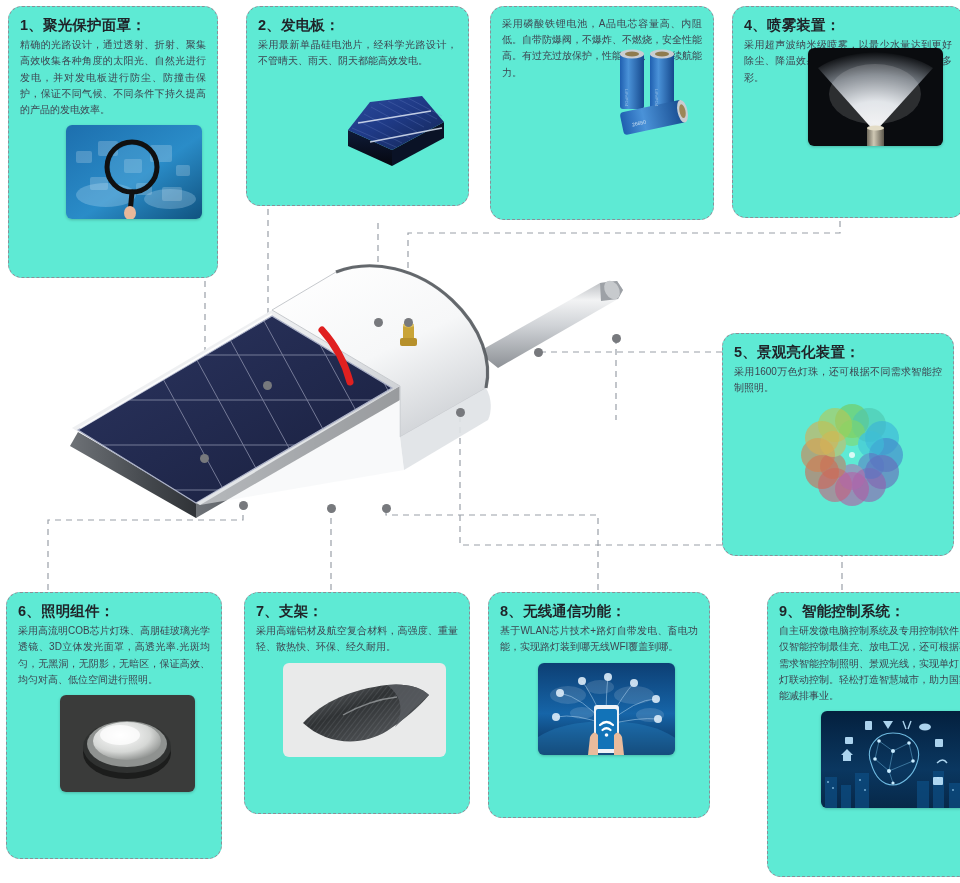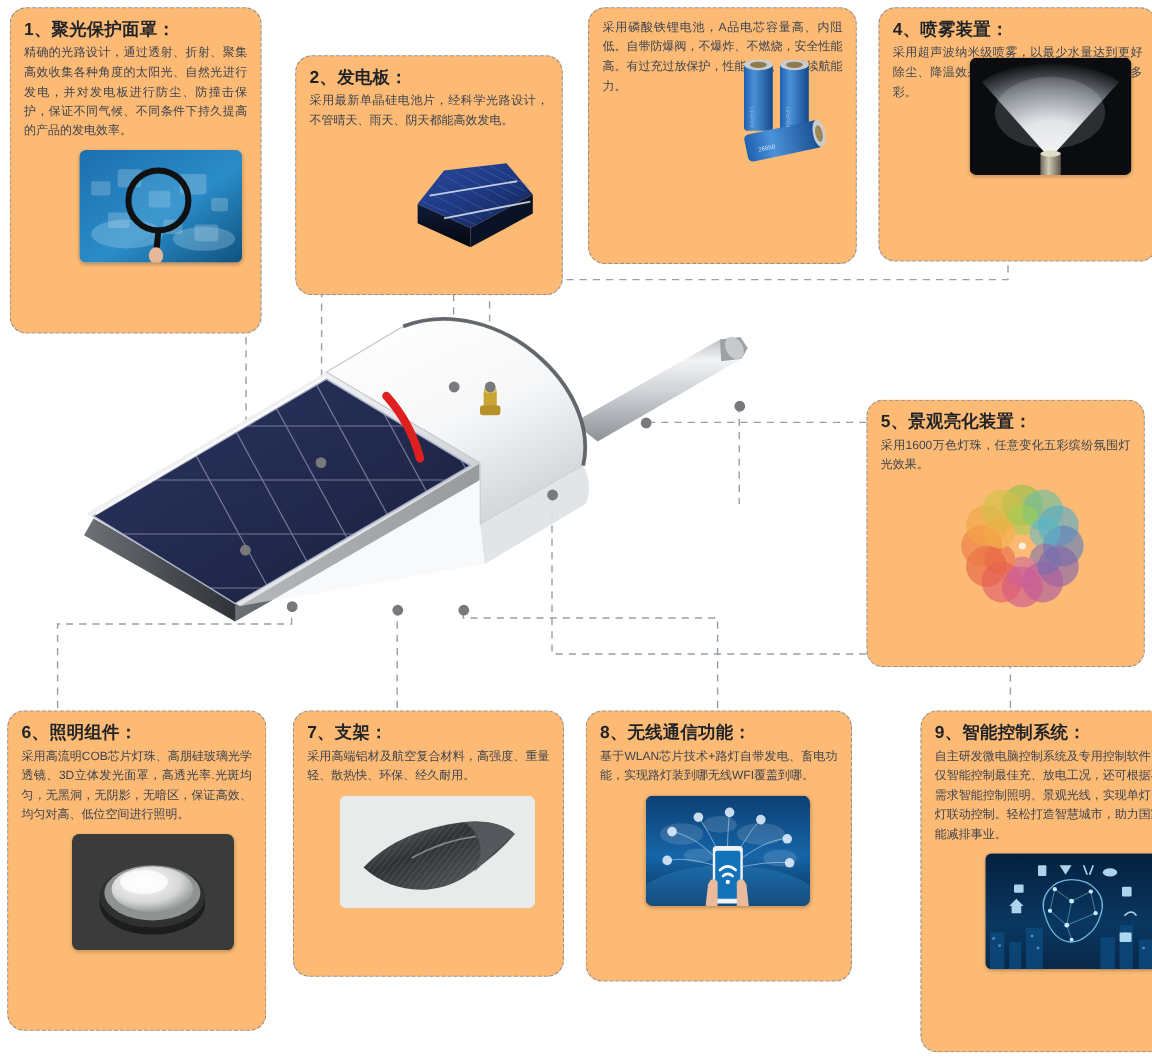--- a/index.html
+++ b/index.html
@@ -17,21 +17,21 @@
   #connectors{position:absolute;left:0;top:0;width:960px;height:883px;z-index:1;pointer-events:none;}
 
   
   #product{position:absolute;left:0;top:0;width:960px;height:883px;z-index:2;pointer-events:none;}
 
   
   .card{
     position:absolute;
     z-index:4;
     box-sizing:border-box;
-    background:#fdba74;
+    background:#5eead4;
     border:1px dashed #8a9099;
     border-radius:14px;
     padding:9px 11px 10px 11px;
   }
   .card-title{
     font-size:14.5px;
     font-weight:bold;
     color:#1f2328;
     line-height:1.25;
     letter-spacing:.2px;
@@ -50,21 +50,21 @@
     margin-top:7px;
     border-radius:6px;
     overflow:hidden;
     position:relative;
     box-shadow:0 1px 3px rgba(0,0,0,.22);
   }
   .thumb svg{display:block;width:100%;height:100%;}
 
   
   #card1{left:8px;  top:6px;   width:210px; height:272px;}
-  #card2{left:246px;top:6px;   width:223px; height:200px;margin-top:40px;}
+  #card2{left:246px;top:6px;   width:223px; height:200px;}
   #card3{left:490px;top:6px;   width:224px; height:214px;}
   #card4{left:732px;top:6px;   width:232px; height:212px;}
   #card5{left:722px;top:333px; width:232px; height:223px;}
   #card6{left:6px;  top:592px; width:216px; height:267px;}
   #card7{left:244px;top:592px; width:226px; height:222px;}
   #card8{left:488px;top:592px; width:222px; height:226px;}
   #card9{left:730px;top:592px; width:224px; height:285px;margin-left:37px;}
 
   
   #thumb1{width:136px;height:94px;margin-left:46px;}
@@ -325,21 +325,21 @@
         <path d="M67,84 L10,20 Q30,6 67,4 Q104,6 125,20 Z" fill="url(#g4a)" opacity=".95"></path>
         <ellipse cx="67" cy="46" rx="46" ry="30" fill="#ffffff" opacity=".14"></ellipse>
         <rect x="59" y="80" width="17" height="18" fill="url(#g4b)"></rect>
         <ellipse cx="67.5" cy="80" rx="8.5" ry="2.6" fill="#e3dcc6"></ellipse>
       </svg>
     </div>
   </div>
 
   <div class="card" id="card5">
     <p class="card-title">5、景观亮化装置：</p>
-    <p class="card-body">采用1600万色灯珠，任意变化五彩缤纷氛围灯光效果。</p>
+    <p class="card-body">采用1600万色灯珠，还可根据不同需求智能控制照明。</p>
     <div class="thumb" id="thumb5" style="box-shadow:none;">
       <svg viewBox="0 0 112 112" preserveAspectRatio="none">
         <g id="wheel" transform="translate(56,56)">
           <g opacity=".85">
             <circle r="52" fill="none"></circle>
 
             <g>
               <circle cx="0" cy="-34" r="17" fill="#7ac143" opacity=".62"></circle>
               <circle cx="17" cy="-30" r="17" fill="#4cc0a8" opacity=".62" transform="rotate(0)"></circle>
               <circle cx="30" cy="-17" r="17" fill="#36a9d8" opacity=".62"></circle>

